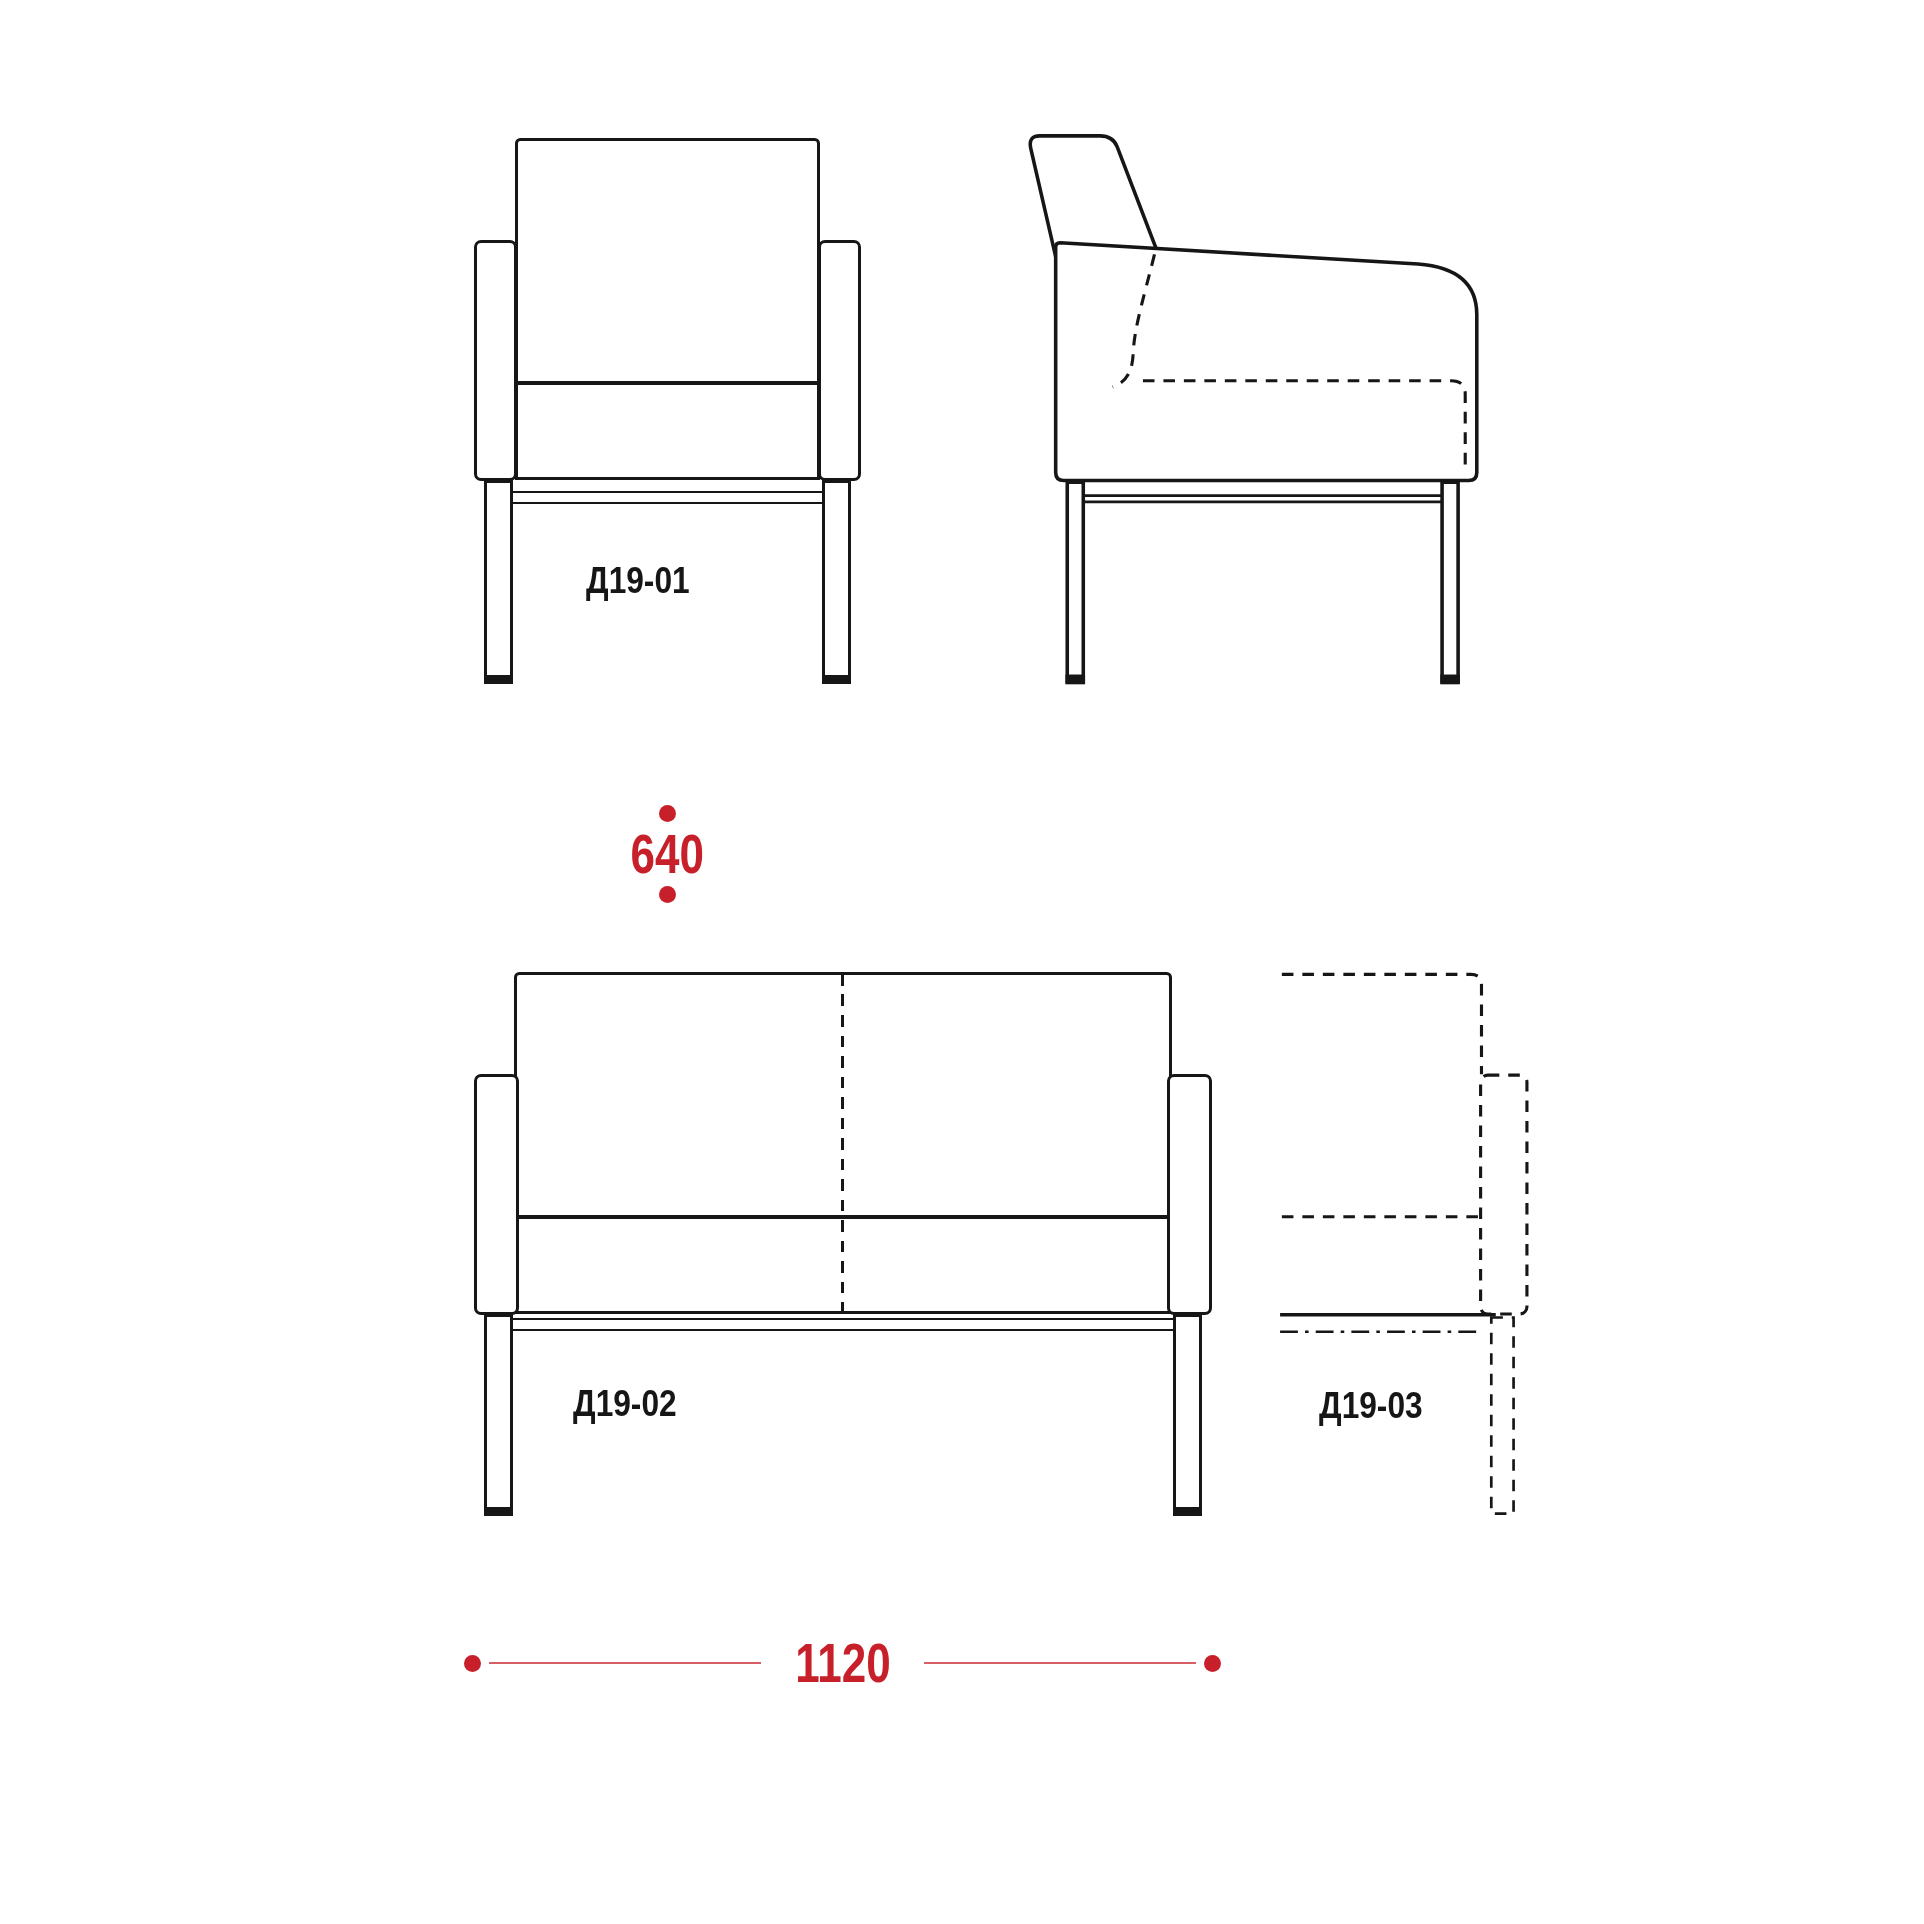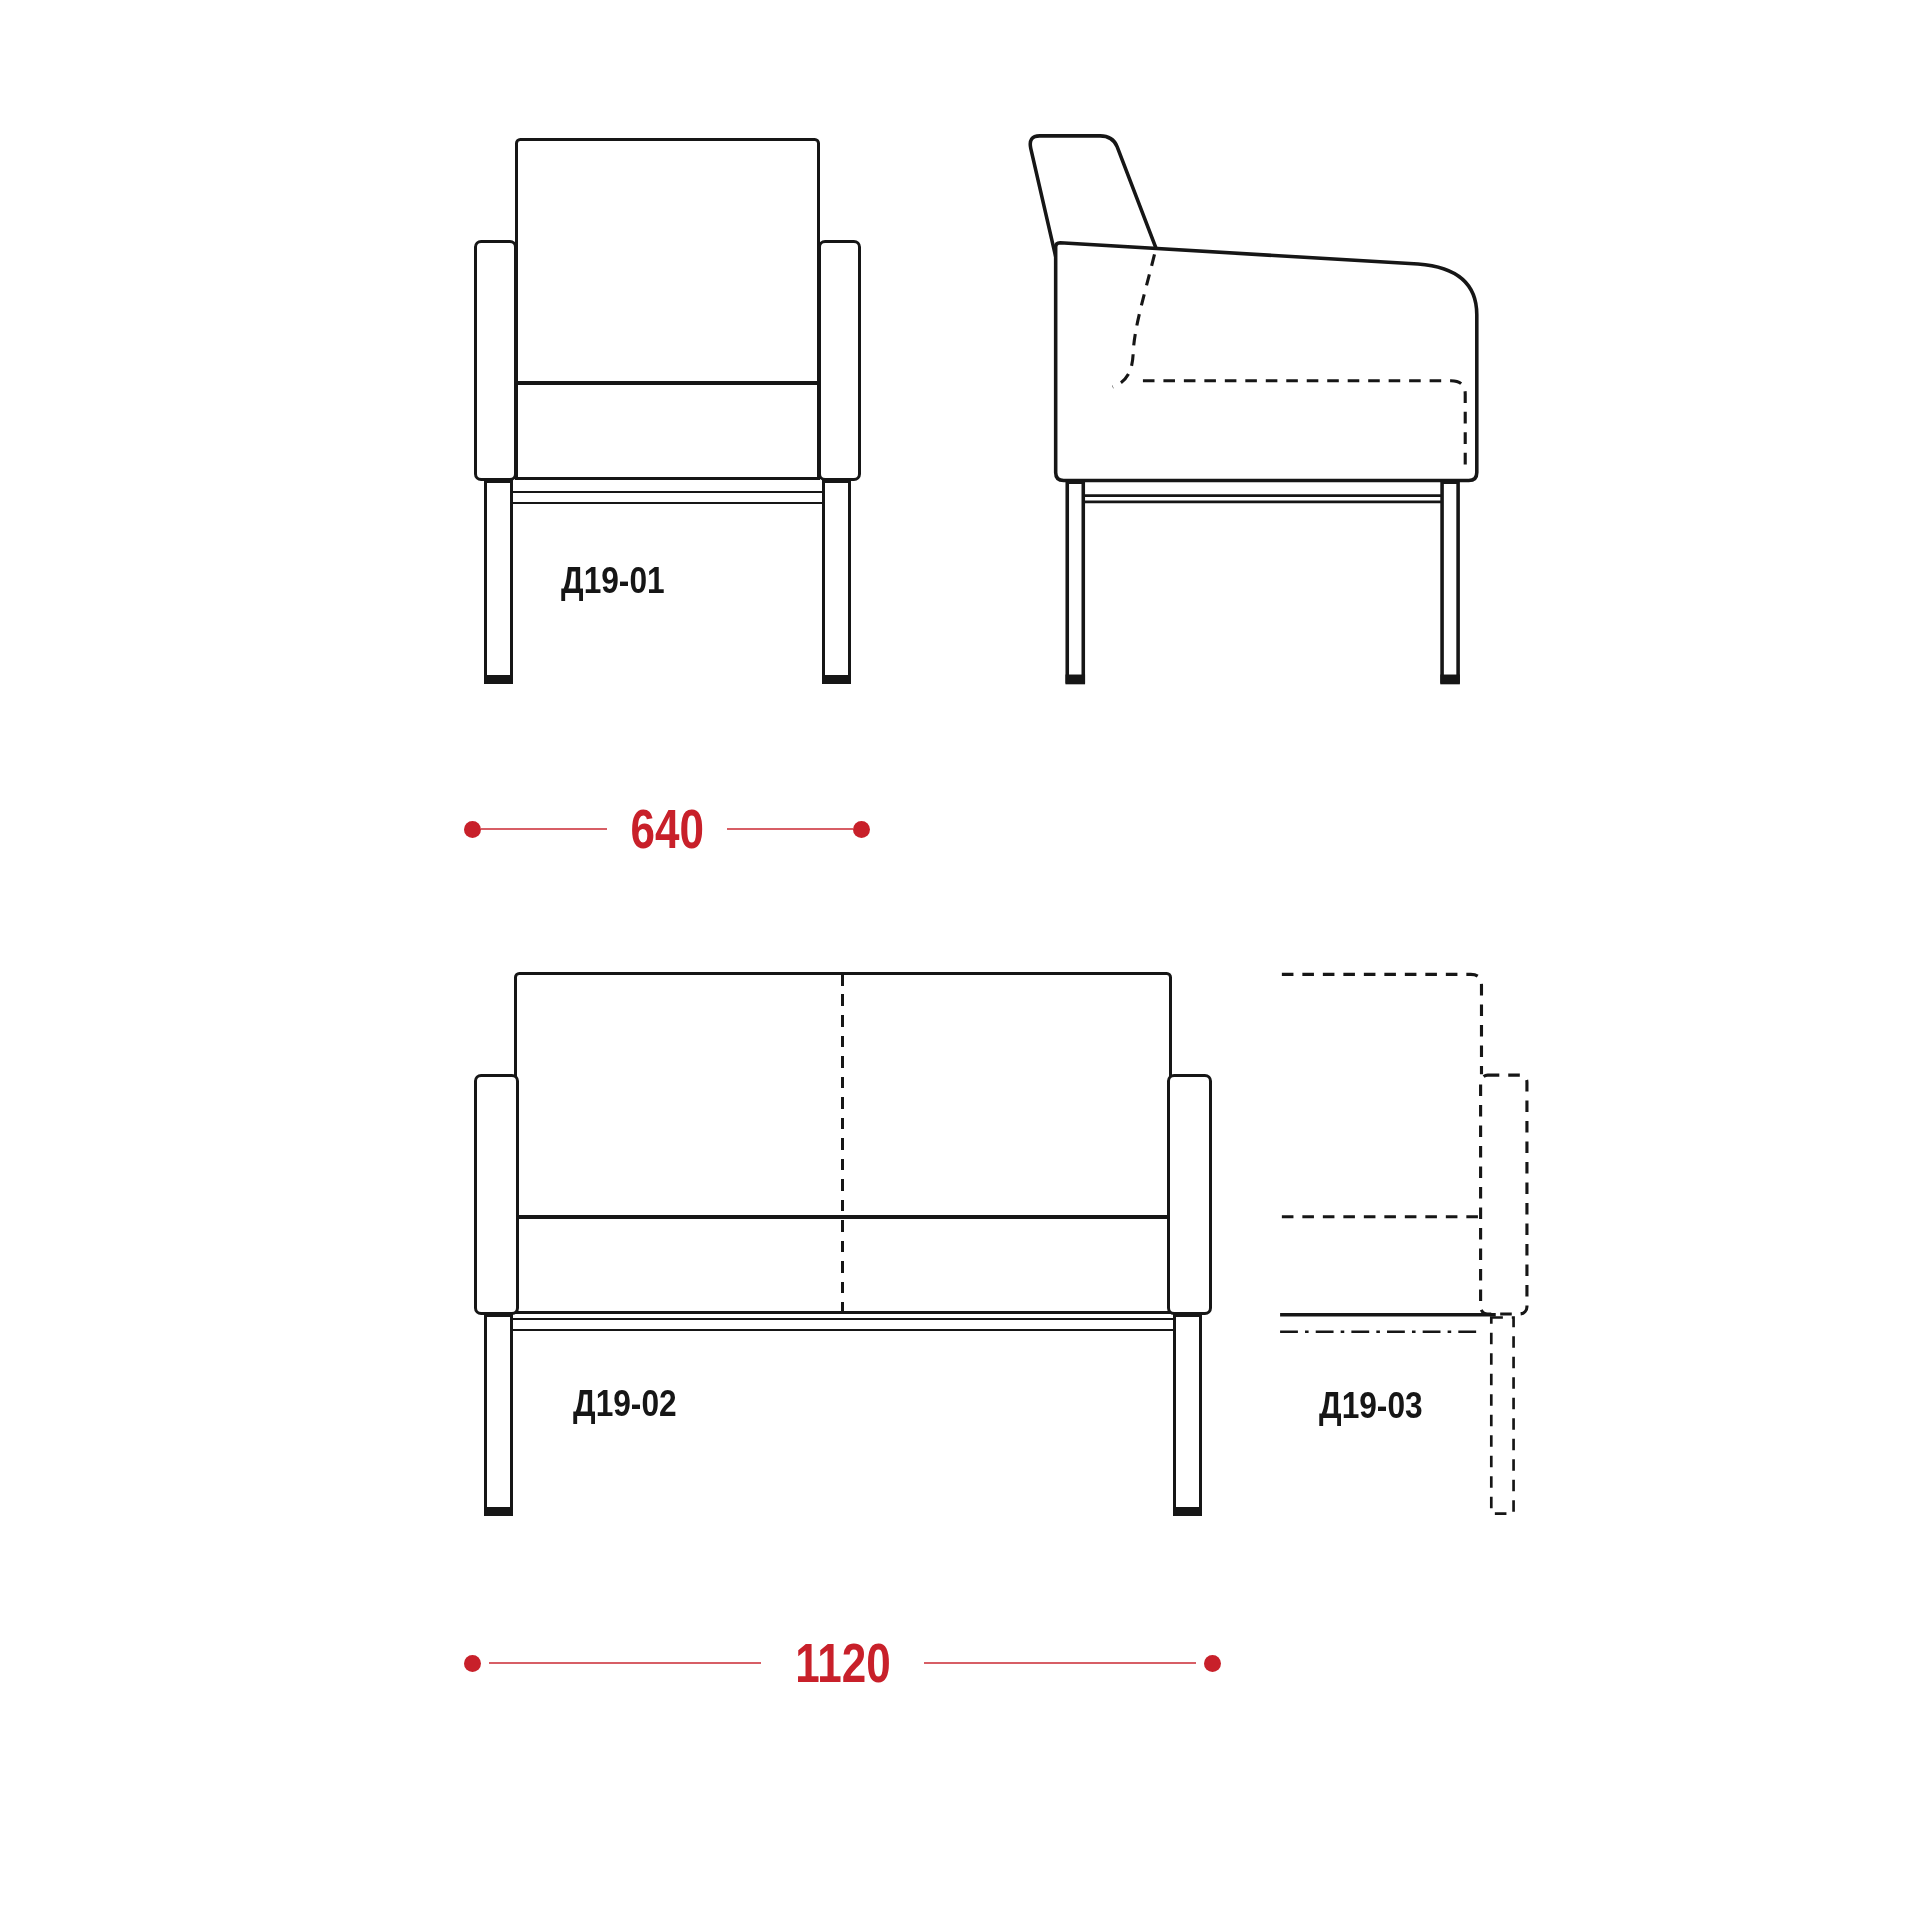--- a/index.html
+++ b/index.html
@@ -48,38 +48,38 @@
 <div id="canvas">
 
   <div class="abs" style="left:0;top:0;width:1925px;height:1925px;">
     <div class="outline backrest" style="left:515px;top:138px;width:305px;height:342px;"></div>
     <div class="hline" style="left:517px;top:381px;width:301px;height:3.6px;"></div>
     <div class="stretcher" style="left:495px;top:491px;width:346px;height:12.5px;"></div>
     <div class="leg" style="left:484px;top:480px;width:29px;height:204px;"></div>
     <div class="leg" style="left:822px;top:480px;width:29px;height:204px;"></div>
     <div class="outline armrest" style="left:474px;top:240px;width:43px;height:241px;"></div>
     <div class="outline armrest" style="left:818px;top:240px;width:43px;height:241px;"></div>
-    <div class="model-label" style="left:476px;top:558px;width:273px;height:45px;">
+    <div class="model-label" style="left:488px;top:558px;width:273px;height:45px;padding-left:13px;">
       <span>Д19-01</span>
     </div>
   </div>
 
   <svg class="abs" style="left:980px;top:116px;" width="552" height="606" viewBox="1100 130 620 680">
     <path d="M1186 292 L1157 166 Q1154 152 1167 152 L1235 152 Q1249 152 1254 164 L1303 292 Z" fill="#ffffff" stroke="#161616" stroke-width="4" stroke-linejoin="round"></path>
     <path d="M1190 272 L1592 296 Q1658 301 1658 353 L1658 530 Q1658 539 1649 539 L1194 539 Q1185 539 1185 530 L1185 277 Q1185 272 1190 272 Z" fill="#ffffff" stroke="#161616" stroke-width="4" stroke-linejoin="round"></path>
     <path d="M1296 285 C1285 330 1273 367 1272 397 C1271 419 1263 429 1249 434" fill="none" stroke="#161616" stroke-width="3.5" stroke-dasharray="13 10"></path>
     <path d="M1283 427 L1629 427 Q1645 427 1645 442 L1645 527" fill="none" stroke="#161616" stroke-width="3.5" stroke-dasharray="13 10"></path>
     <path d="M1216 556 H1619 M1216 563 H1619" fill="none" stroke="#161616" stroke-width="3"></path>
     <rect x="1198" y="541" width="18" height="225" fill="#ffffff" stroke="#161616" stroke-width="4"></rect>
     <rect x="1196" y="757" width="22" height="10" fill="#161616"></rect>
     <rect x="1619" y="541" width="18" height="225" fill="#ffffff" stroke="#161616" stroke-width="4"></rect>
     <rect x="1617" y="757" width="22" height="10" fill="#161616"></rect>
   </svg>
 
-  <div class="dim" style="left:464px;top:805px;width:406px;height:48px;">
+  <div class="dim" style="left:464px;top:805px;width:406px;height:48px;flex-direction:column;">
     <div class="dot"></div>
     <div class="dline"></div>
     <div class="dval">640</div>
     <div class="dline"></div>
     <div class="dot"></div>
   </div>
 
 
   <div class="abs" style="left:0;top:0;width:1925px;height:1562px;">
     <div class="outline backrest" style="left:514px;top:972px;width:658px;height:342px;"></div>

